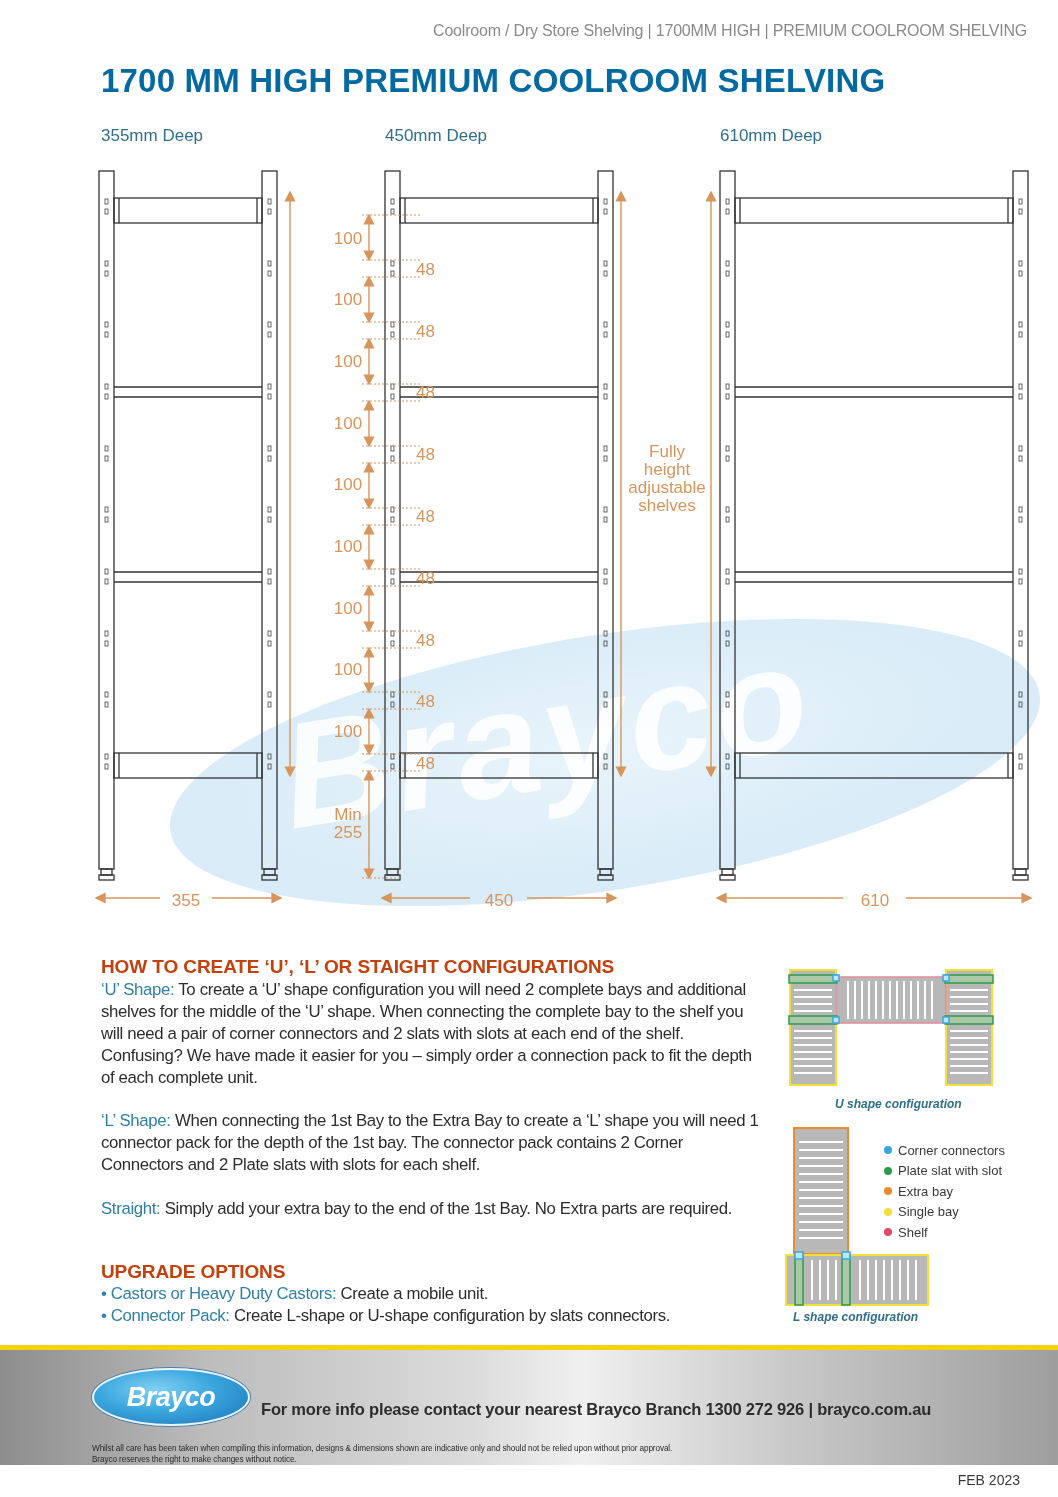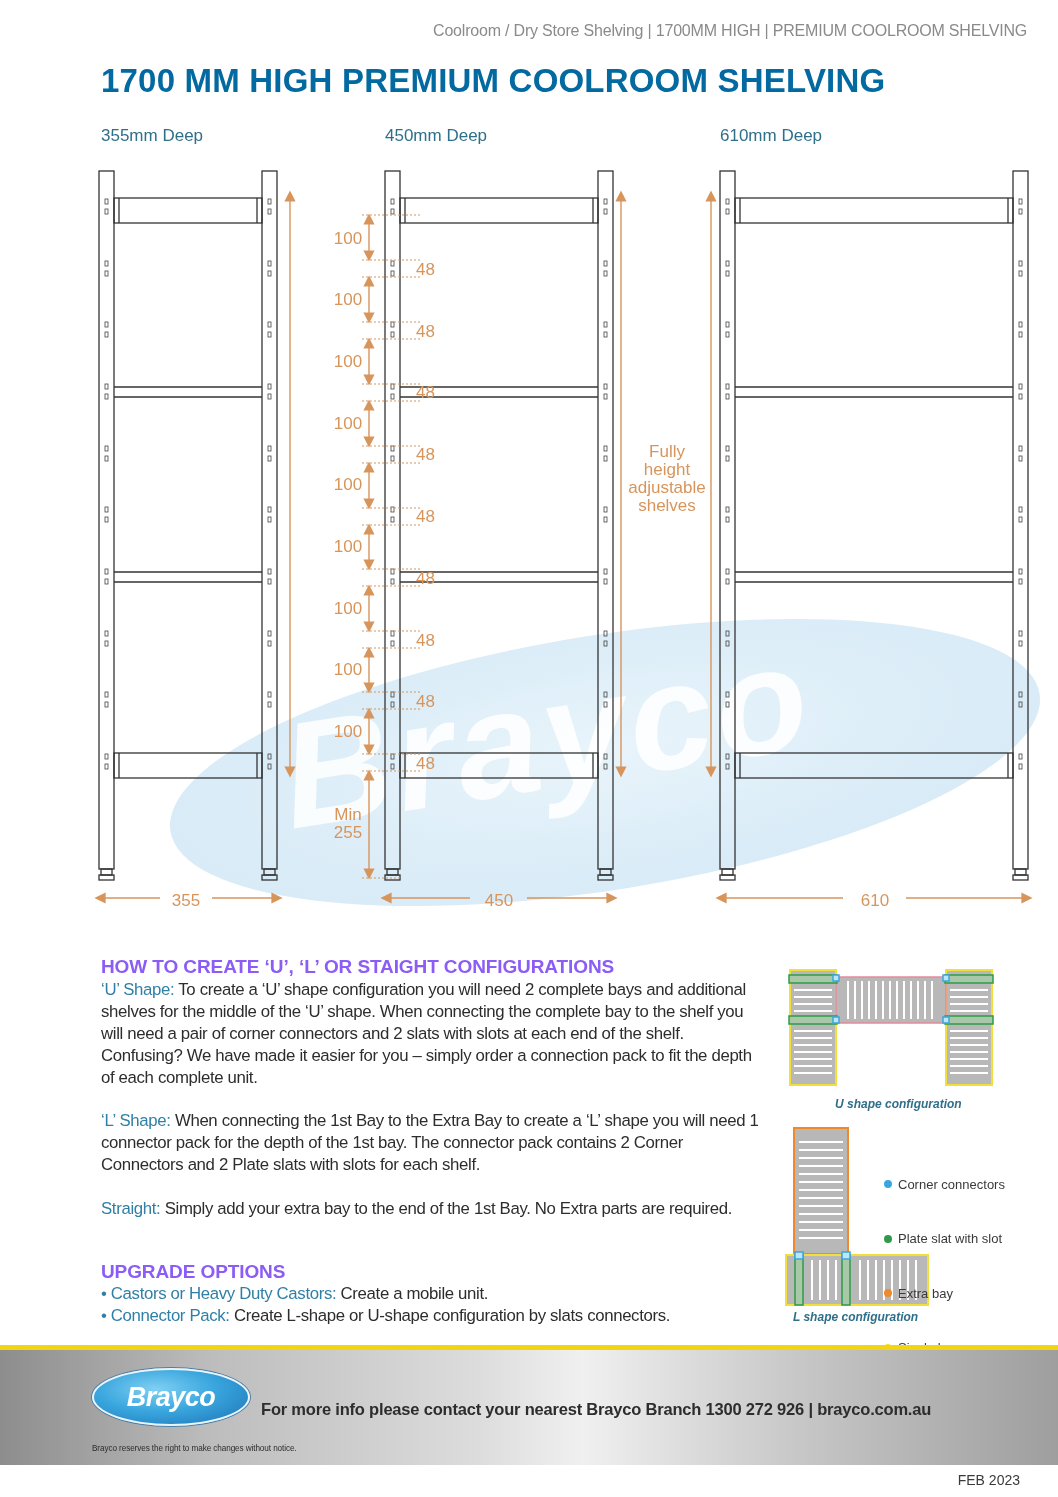--- a/index.html
+++ b/index.html
@@ -9,29 +9,29 @@
   .breadcrumb { position: absolute; top: 22px; right: 31px; font-size: 16px; color: #8a8a8a; letter-spacing: -0.2px; text-align: right; }
   .page-title { position: absolute; top: 62px; left: 101px; font-size: 33px; font-weight: bold; color: #0369a1; letter-spacing: 0.2px; }
 
   .depth-label { position: absolute; top: 126px; font-size: 17px; color: #2f6f8a; }
 
   .diagram { position: absolute; left: 0; top: 0; width: 1058px; height: 940px; pointer-events: none; }
   .diagram svg { position: absolute; left: 0; top: 0; }
 
   .dim-text { font-family: "Liberation Sans", sans-serif; fill: #d7955c; }
 
-  .section-h { position: absolute; left: 101px; font-size: 19px; font-weight: bold; color: #8b5cf6; letter-spacing: -0.1px; }
+  .section-h { position: absolute; left: 101px; font-size: 19px; font-weight: bold; color: #c2410c; letter-spacing: -0.1px; }
   .para { position: absolute; left: 101px; width: 660px; font-size: 16.8px; line-height: 22px; color: #2d2d2d; letter-spacing: -0.35px; }
   .para .lead { color: #2f7fa6; }
   .bullet { position: absolute; left: 101px; font-size: 16.8px; color: #2d2d2d; letter-spacing: -0.35px; }
   .bullet .lead { color: #2f7fa6; }
 
   .cfg-caption { position: absolute; font-size: 12px; font-weight: bold; font-style: italic; color: #2f6f8a; }
   .legend { position: absolute; left: 884px; top: 1140px; }
-  .legend-item { display: flex; align-items: center; height: 20.5px; font-size: 13px; color: #3a3a3a; margin-top: 34px; }
+  .legend-item { display: flex; align-items: center; height: 20.5px; font-size: 13px; color: #3a3a3a; }
   .legend-dot { width: 8px; height: 8px; border-radius: 50%; margin-right: 6px; }
 
   .footer { position: absolute; left: 0; top: 1345px; width: 1058px; height: 120px;
     background: linear-gradient(90deg, #8d8d8d 0%, #bdbdbd 20%, #dcdcdc 45%, #f0f0f0 55%, #c8c8c8 75%, #9e9e9e 100%);
     border-top: 5px solid #f2d410; }
   .logo { position: absolute; left: 92px; top: 18px; width: 158px; height: 58px; border-radius: 50%;
     background: radial-gradient(ellipse at 40% 35%, #7fd0f3 0%, #3aa6de 45%, #1a72b4 100%);
     border: 2px solid #e8f4fb; box-shadow: 0 0 0 1px #4a7fa8;
     display: flex; align-items: center; justify-content: center; }
   .logo span { font-size: 27px; font-weight: bold; font-style: italic; color: #ffffff; letter-spacing: -0.5px; }
@@ -411,16 +411,17 @@
       <span>Shelf</span>
     </div>
 </div>
 
 <div class="footer">
   <div class="logo">
       <span>Brayco</span>
     </div>
   <div class="contact">For more info please contact your nearest Brayco Branch 1300 272 926  |  brayco.com.au</div>
   <div class="disclaimer">
+    <div>Whilst all care has been taken when compiling this information, designs &amp; dimensions shown are indicative only and should not be relied upon without prior approval.</div>
     <div>Brayco reserves the right to make changes without notice.</div>
   </div>
 </div>
 <div class="date">FEB 2023</div>
 
 </body></html>

